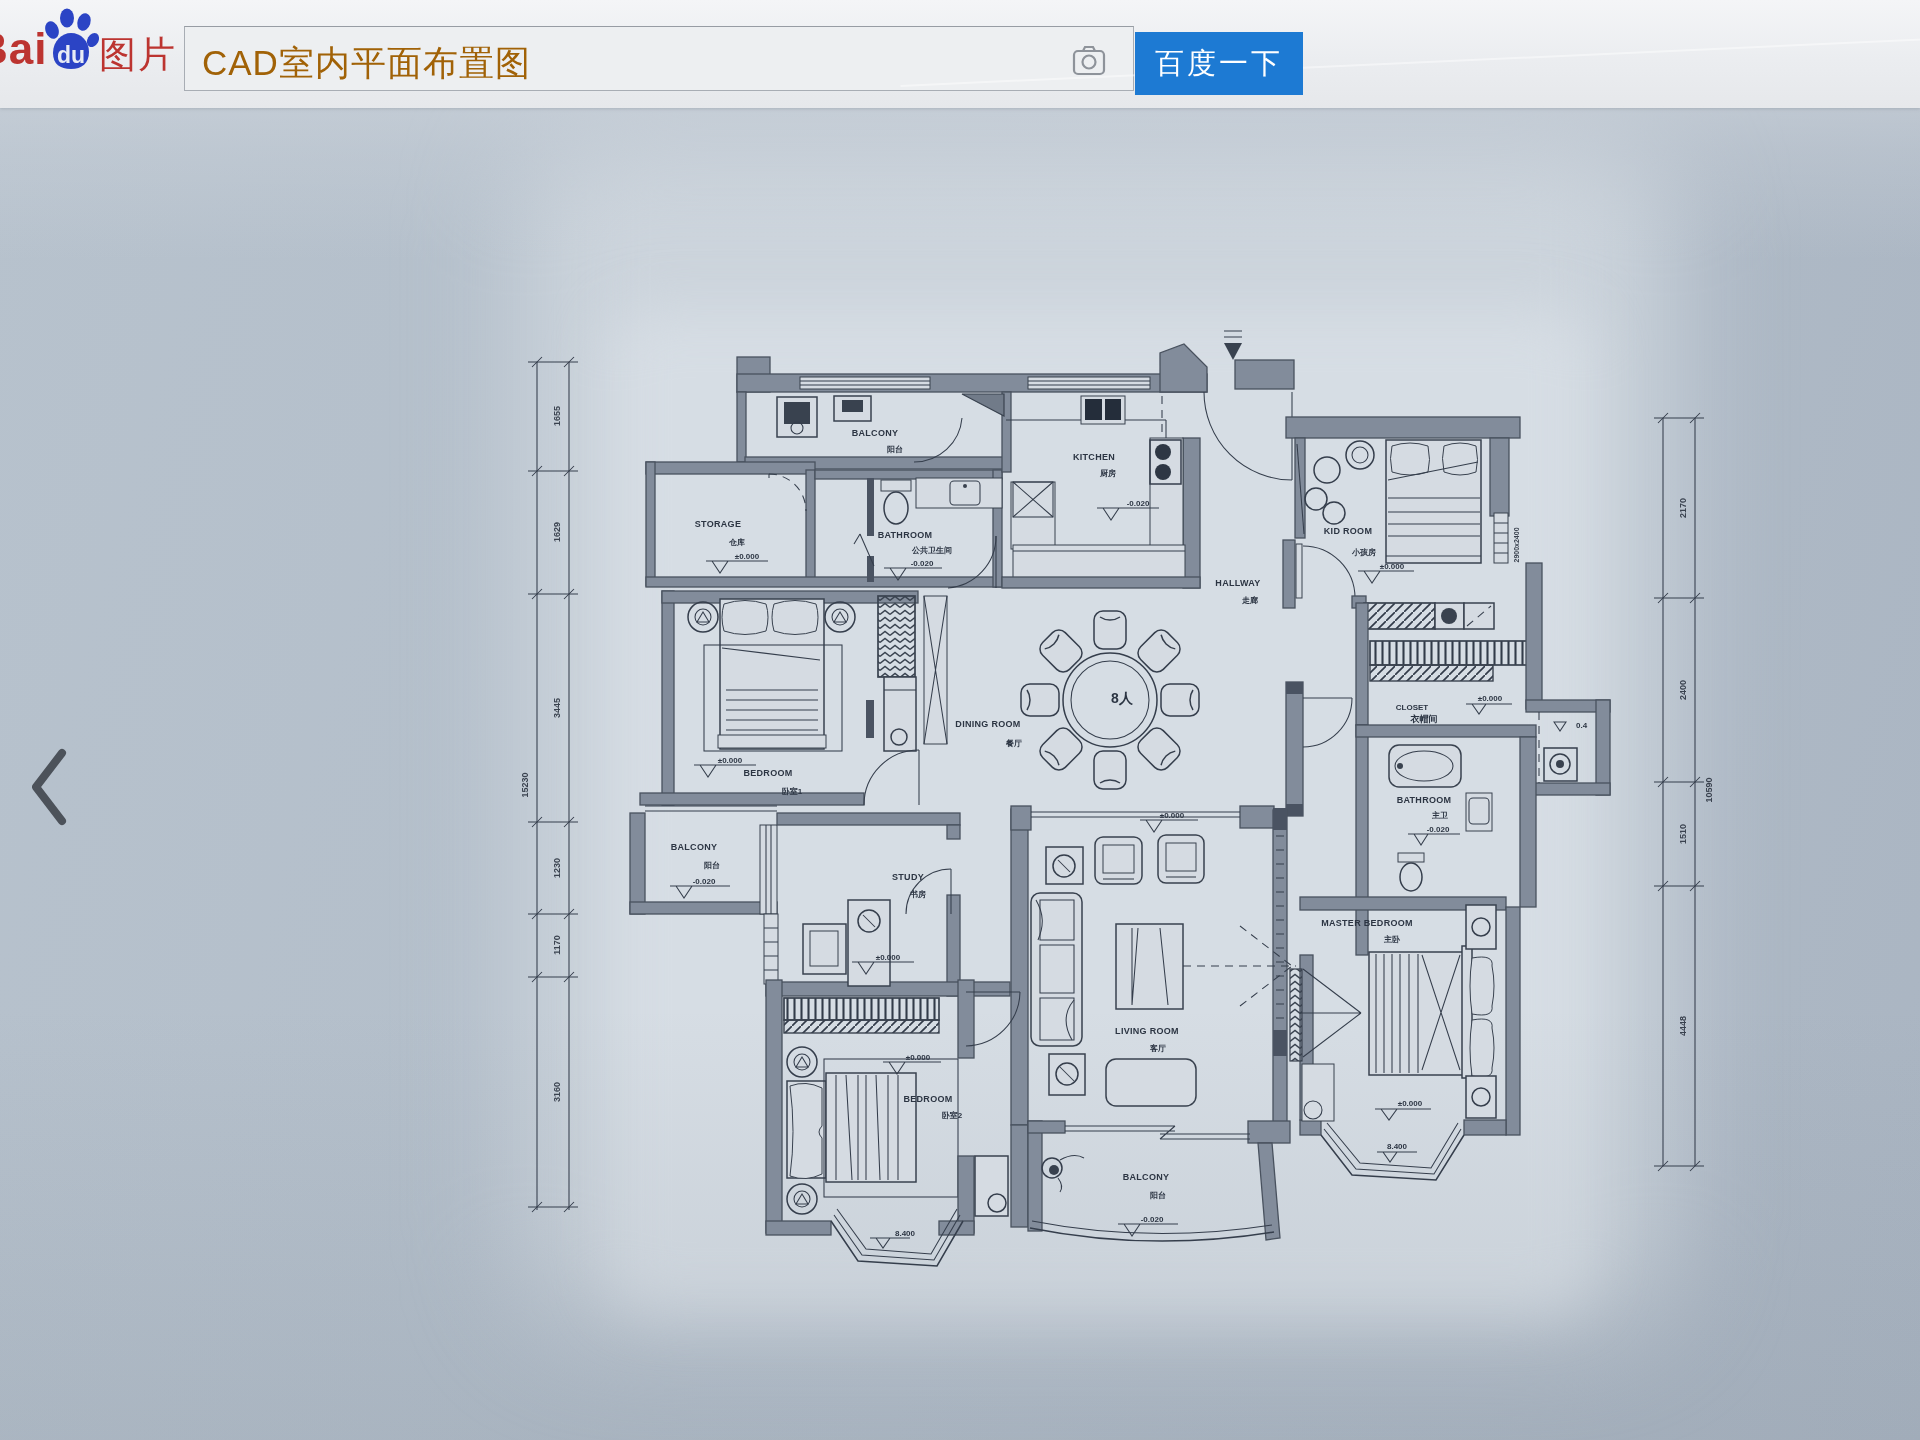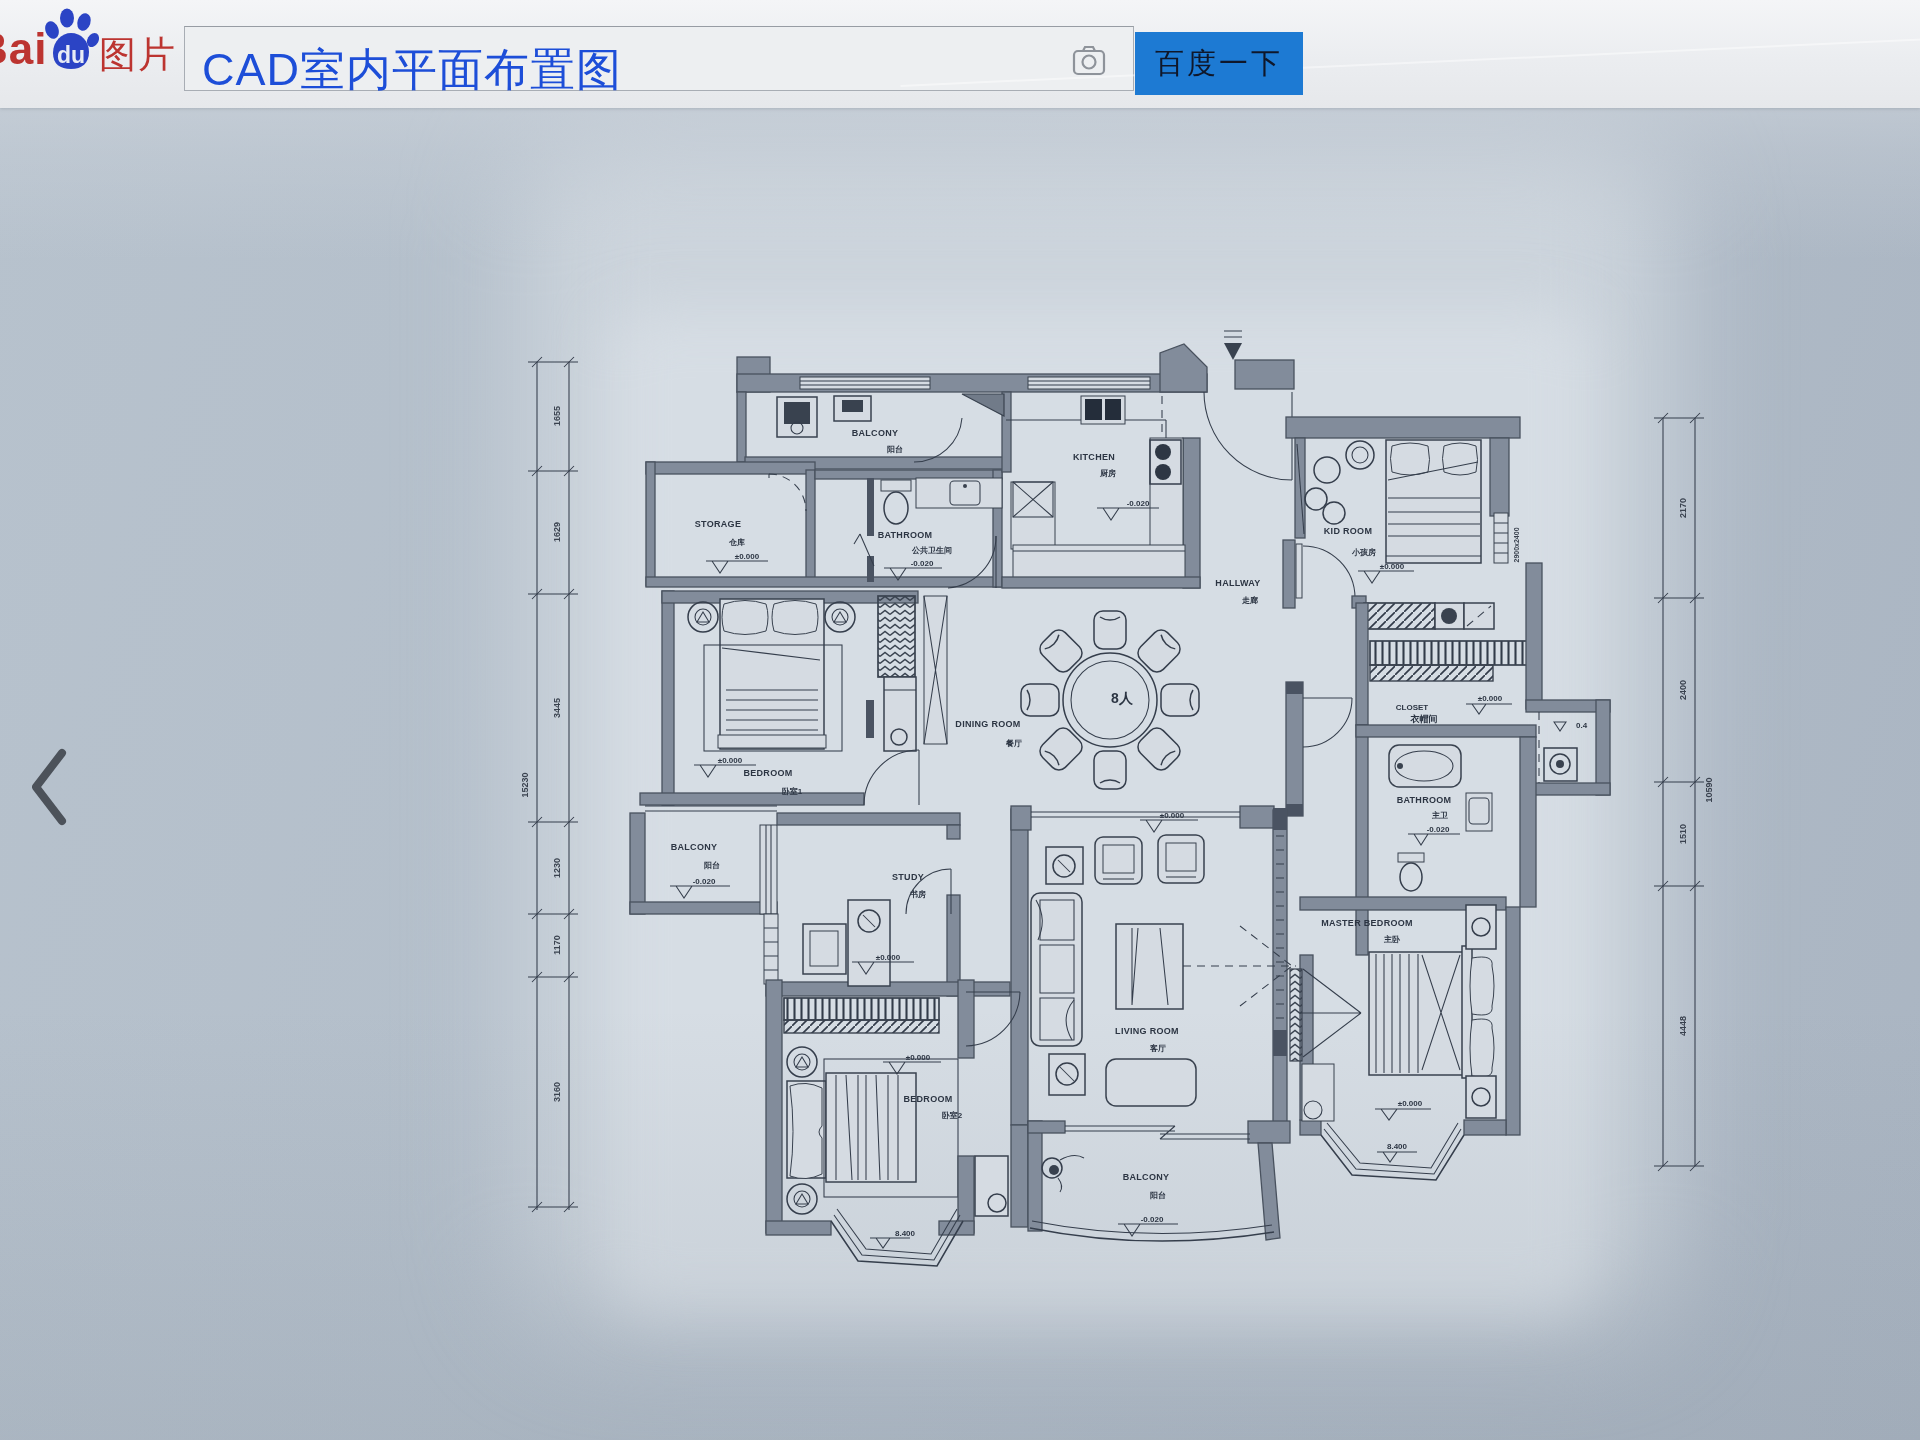--- a/index.html
+++ b/index.html
@@ -11,23 +11,23 @@
 #glow2{position:absolute;left:610px;top:310px;width:980px;height:1000px;
 background:#d6dde4;border-radius:40px;filter:blur(28px);}
 #shade{position:absolute;left:0;top:0;width:1920px;height:1440px;
 background:linear-gradient(180deg, rgba(255,255,255,0) 70%, rgba(120,132,146,0.18) 100%),
 linear-gradient(180deg, rgba(205,212,220,0.55) 108px, rgba(205,212,220,0.35) 150px, rgba(205,212,220,0) 260px);}
 #topbar{position:absolute;left:0;top:0;width:1920px;height:108px;
 background:linear-gradient(180deg,#f4f5f7 0%,#ebedf0 55%,#e6e8eb 100%);
 box-shadow:0 1px 3px rgba(120,128,138,0.35);}
 #sbox{position:absolute;left:184px;top:26px;width:950px;height:65px;box-sizing:border-box;
 background:#edeff1;border:1px solid #a8adb4;border-top-color:#979ca3;}
-#stext{position:absolute;left:17px;top:13px;font-size:45px;color:#1d4ed8;letter-spacing:1px;}
+#stext{position:absolute;left:17px;top:13px;font-size:35px;color:#a16207;letter-spacing:1px;}
 #bbtn{position:absolute;left:1135px;top:32px;width:168px;height:63px;background:#1d7ad3;
-color:#0f172a;font-size:29px;letter-spacing:3px;text-align:center;line-height:63px;}
+color:#ffffff;font-size:29px;letter-spacing:3px;text-align:center;line-height:63px;}
 </style>
 </head>
 <body>
 
 <div id="page"></div>
 
 <div id="glow1"></div>
 <div id="glow2"></div>
 <div id="shade"></div>
 

